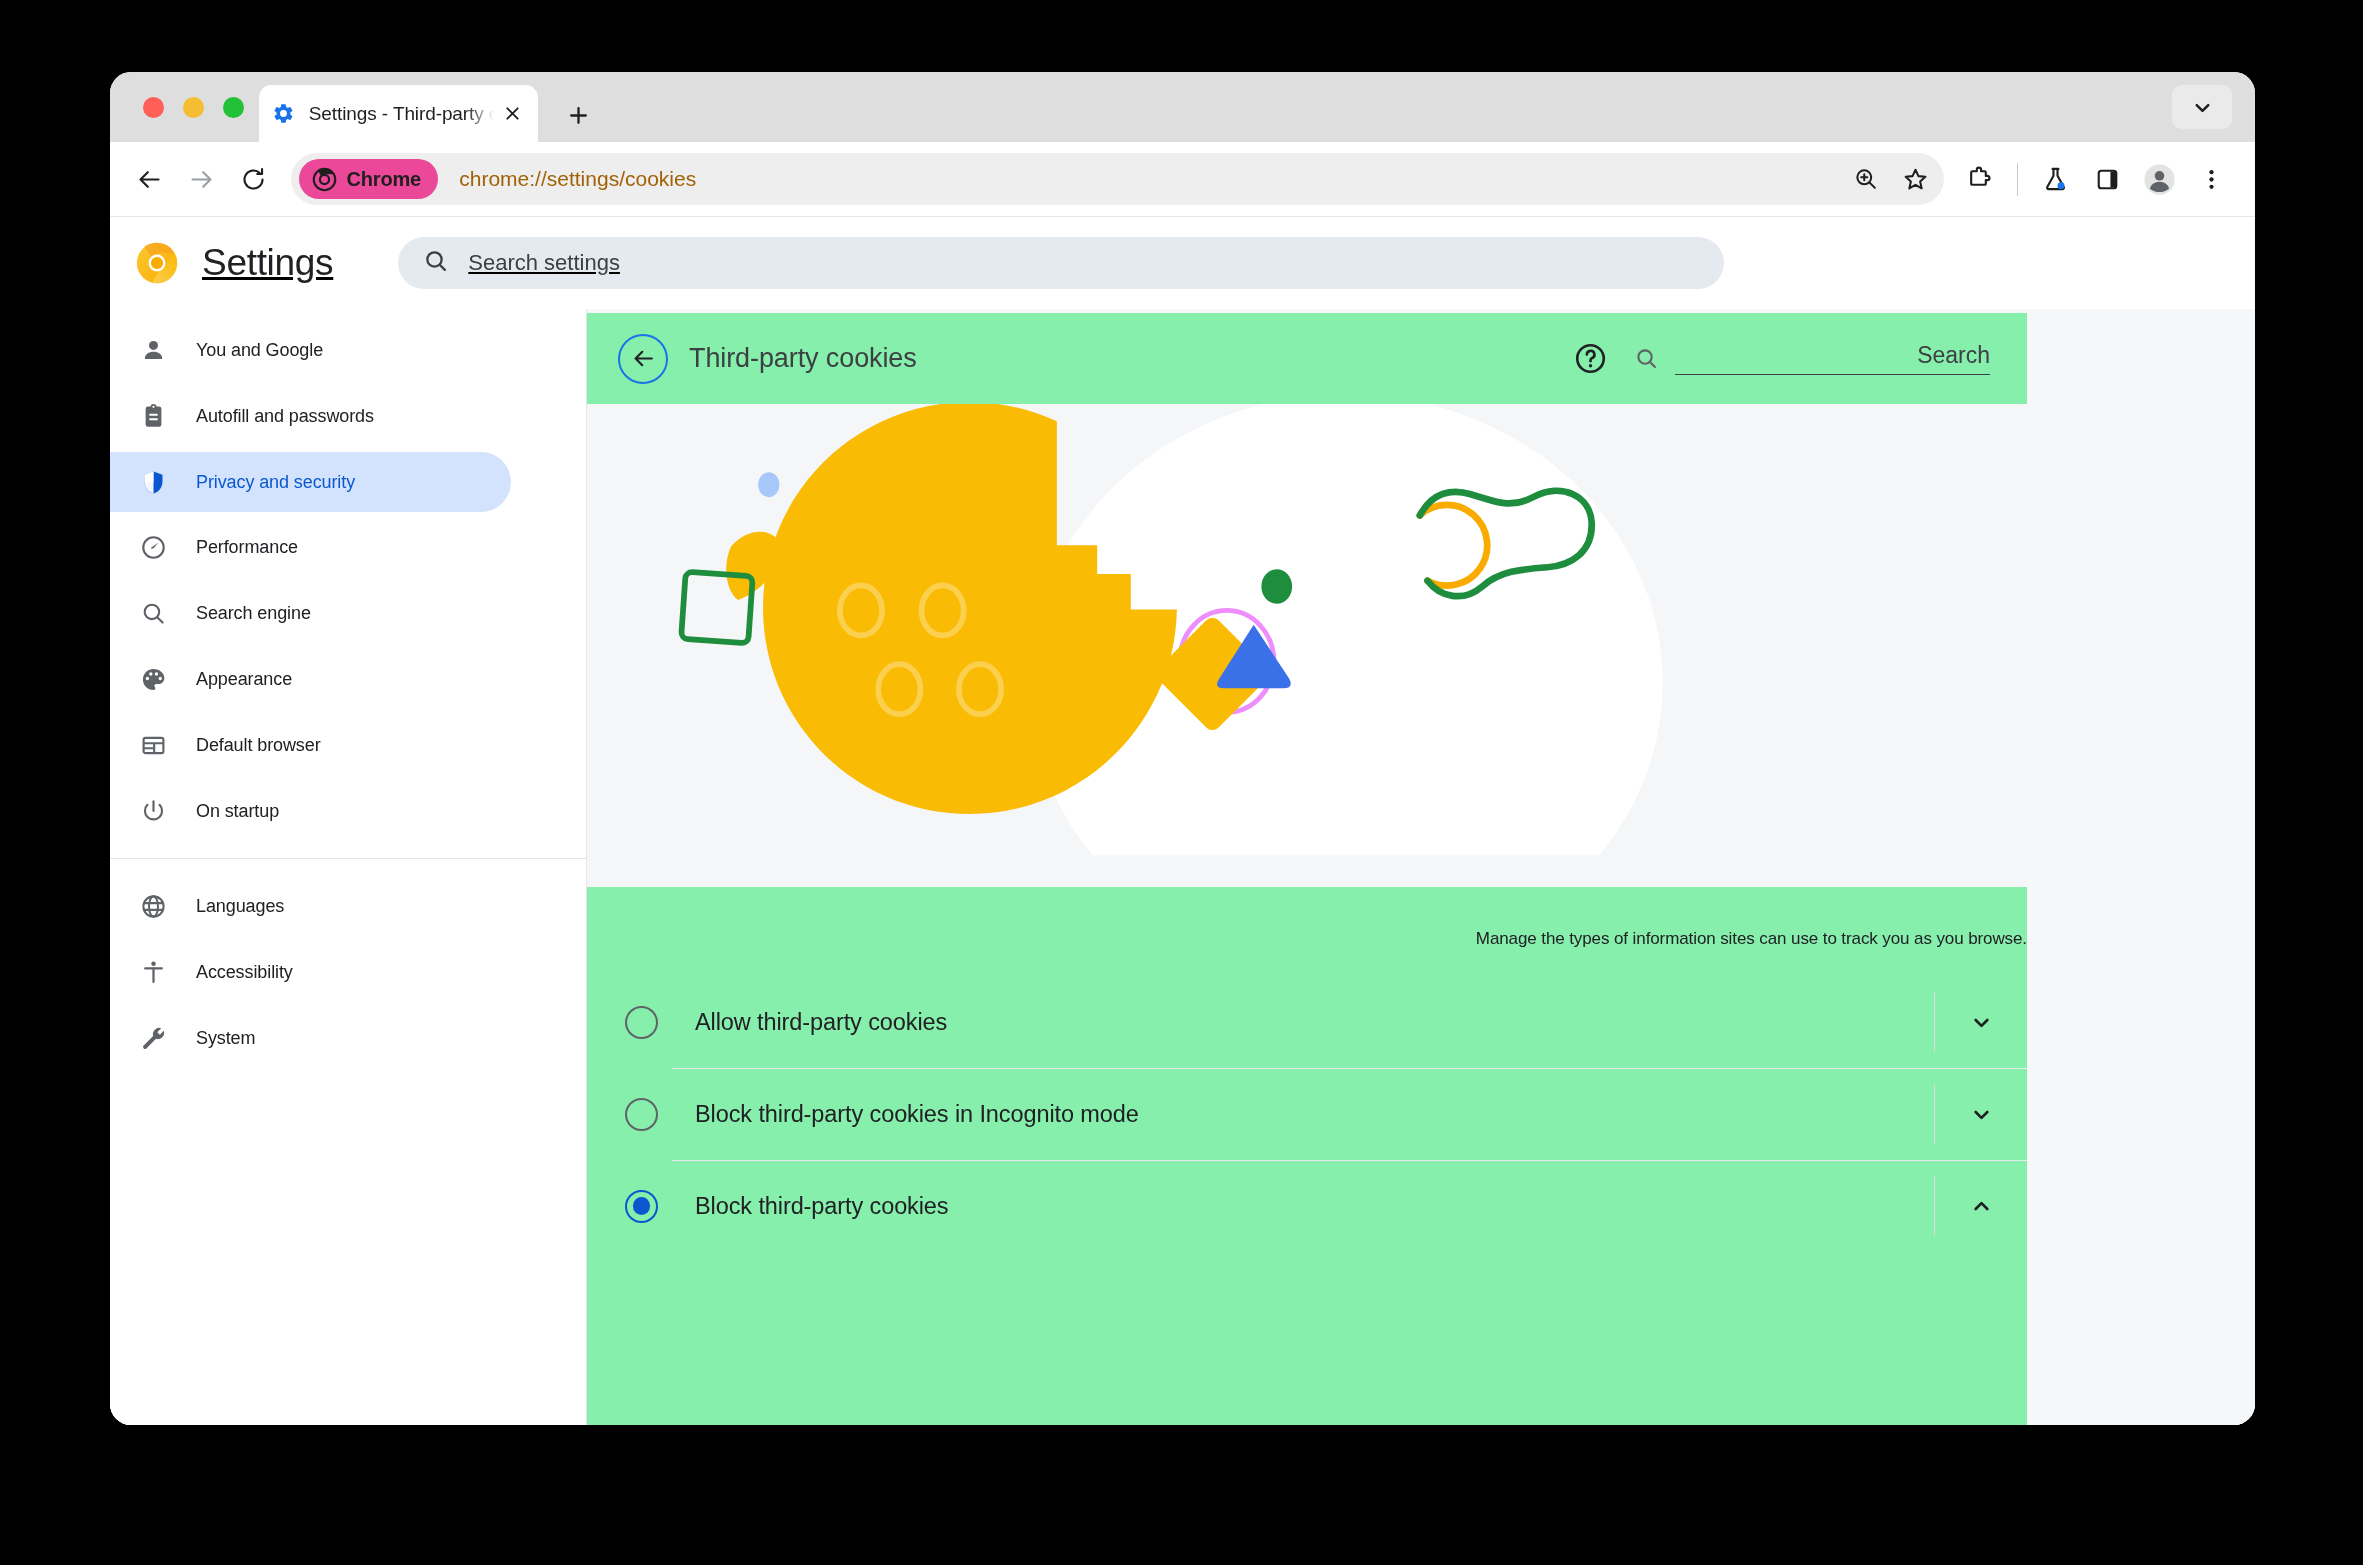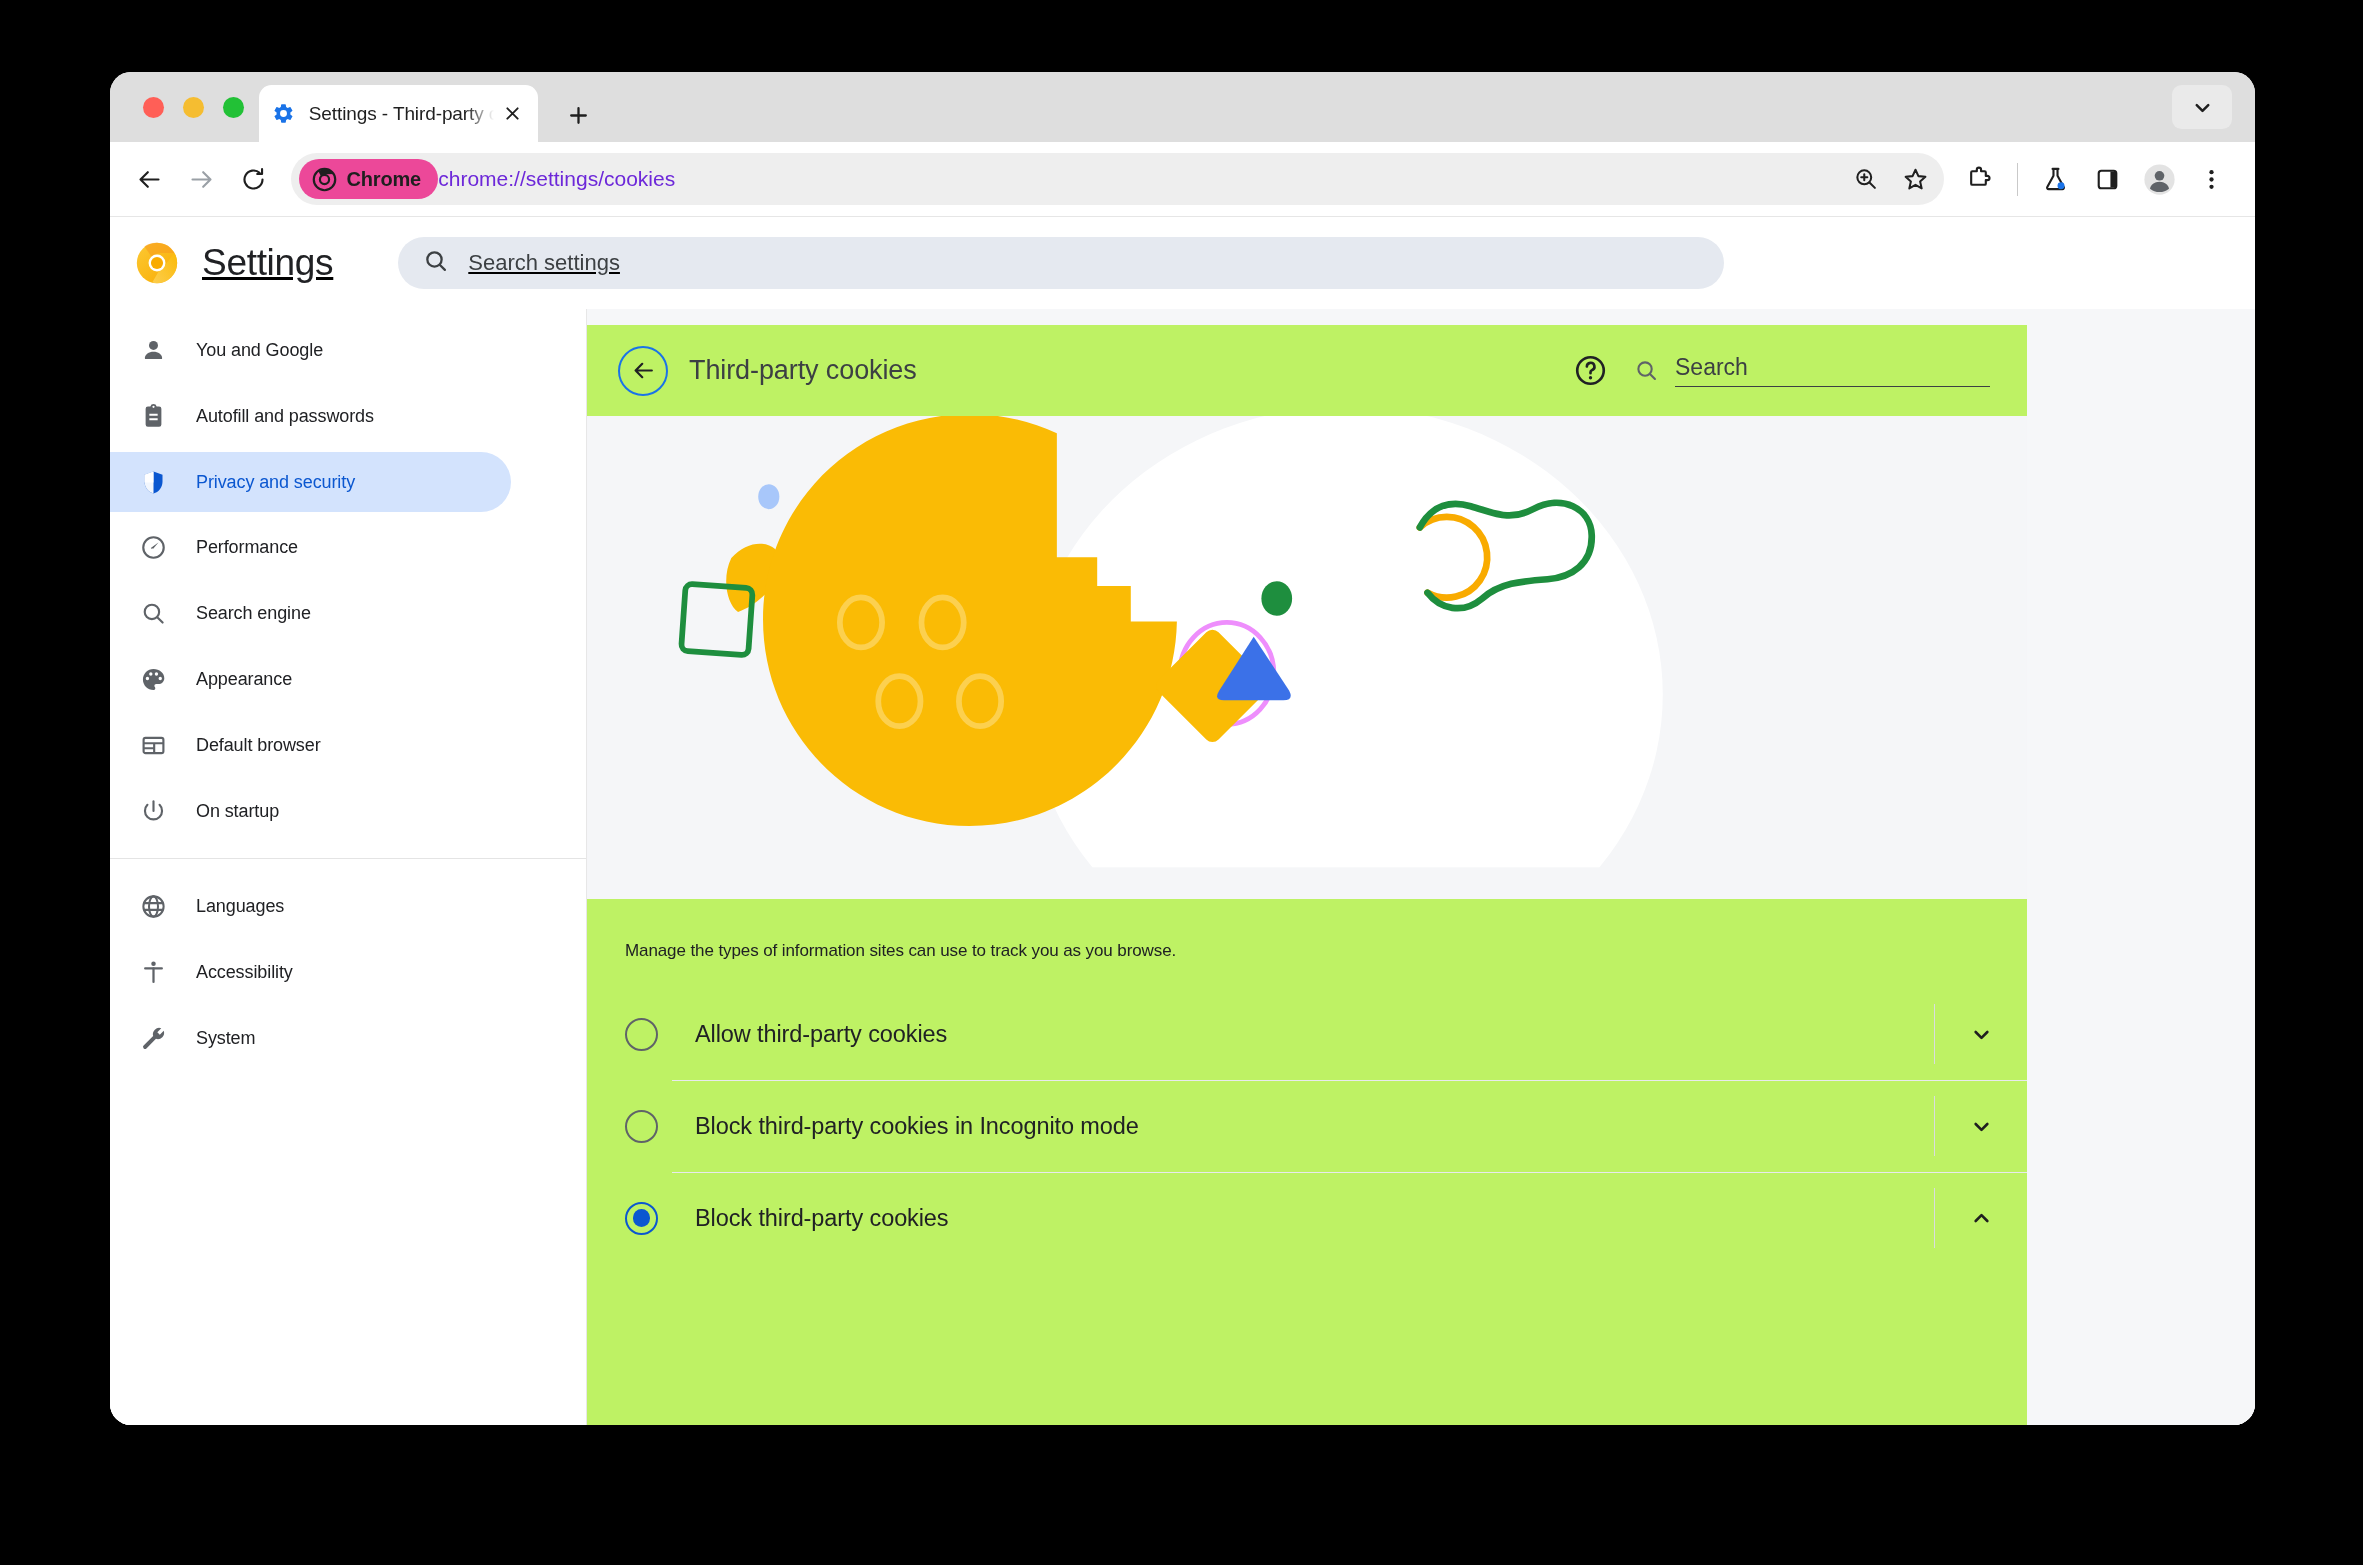--- a/index.html
+++ b/index.html
@@ -104,21 +104,22 @@
     background: #ec4899;
     border-radius: 20px;
     display: flex; align-items: center;
     padding: 0 17.3px 0 13.4px;
     gap: 9.6px;
     flex: 0 0 auto;
   }
   .chip-label { font-size: 20px; font-weight: 700; color: #1f1f1f; letter-spacing:-0.2px;}
   .url {
     font-size: 21px;
-    color: #6d28d9;
+    color: #a16207;
+    margin-left: 21px;
     white-space: nowrap;
     overflow: hidden;
     text-align: right;
   }
   .omni-right { margin-left: auto; display: flex; align-items: center; gap: 3.8px; padding-right: 5.8px; }
   .oicon { width: 46px; height: 46px; display:flex; align-items:center; justify-content:center; }
   .tb-sep { width: 1px; height: 33px; background: #c9c9c9; margin: 0 11.5px; flex:0 0 1px; }
 
   
   .page { display: flex; flex-direction: column; height: calc(100% - 145px); background: #fff; }
@@ -166,25 +167,26 @@
   .nav-item .ico { width: 29px; height: 29px; flex: 0 0 29px; display:flex;align-items:center;justify-content:center;}
   .nav-item .lbl { font-size: 18px; color: #202124; letter-spacing: -0.1px; }
   .nav-item.active { background: #d3e3fd; }
   .nav-item.active .lbl { color: #0b57d0; }
   .nav-sep { height: 1px; background: #e4e4e4; margin: 17.3px 0 17.3px 0; width: 100%; }
 
   
   .content { flex: 1 1 auto; background: #f6f7f9; min-width: 0; position: relative; }
   .card {
     position: absolute;
-    left: 0; top: 16px;
+    left: 0; top: 4px;
     width: 1440px;
     height: 100%;
-    background: #bef264;
+    background: #86efac;
     overflow: hidden;
+    text-align: right;
   }
   .content-head {
     height: 91px;
     display: flex; align-items: center;
     padding: 0 37px 0 31px;
   }
   .back-btn {
     width: 50px; height: 50px; flex: 0 0 50px;
     border-radius: 50%;
     border: 2.9px solid #1a73e8;

